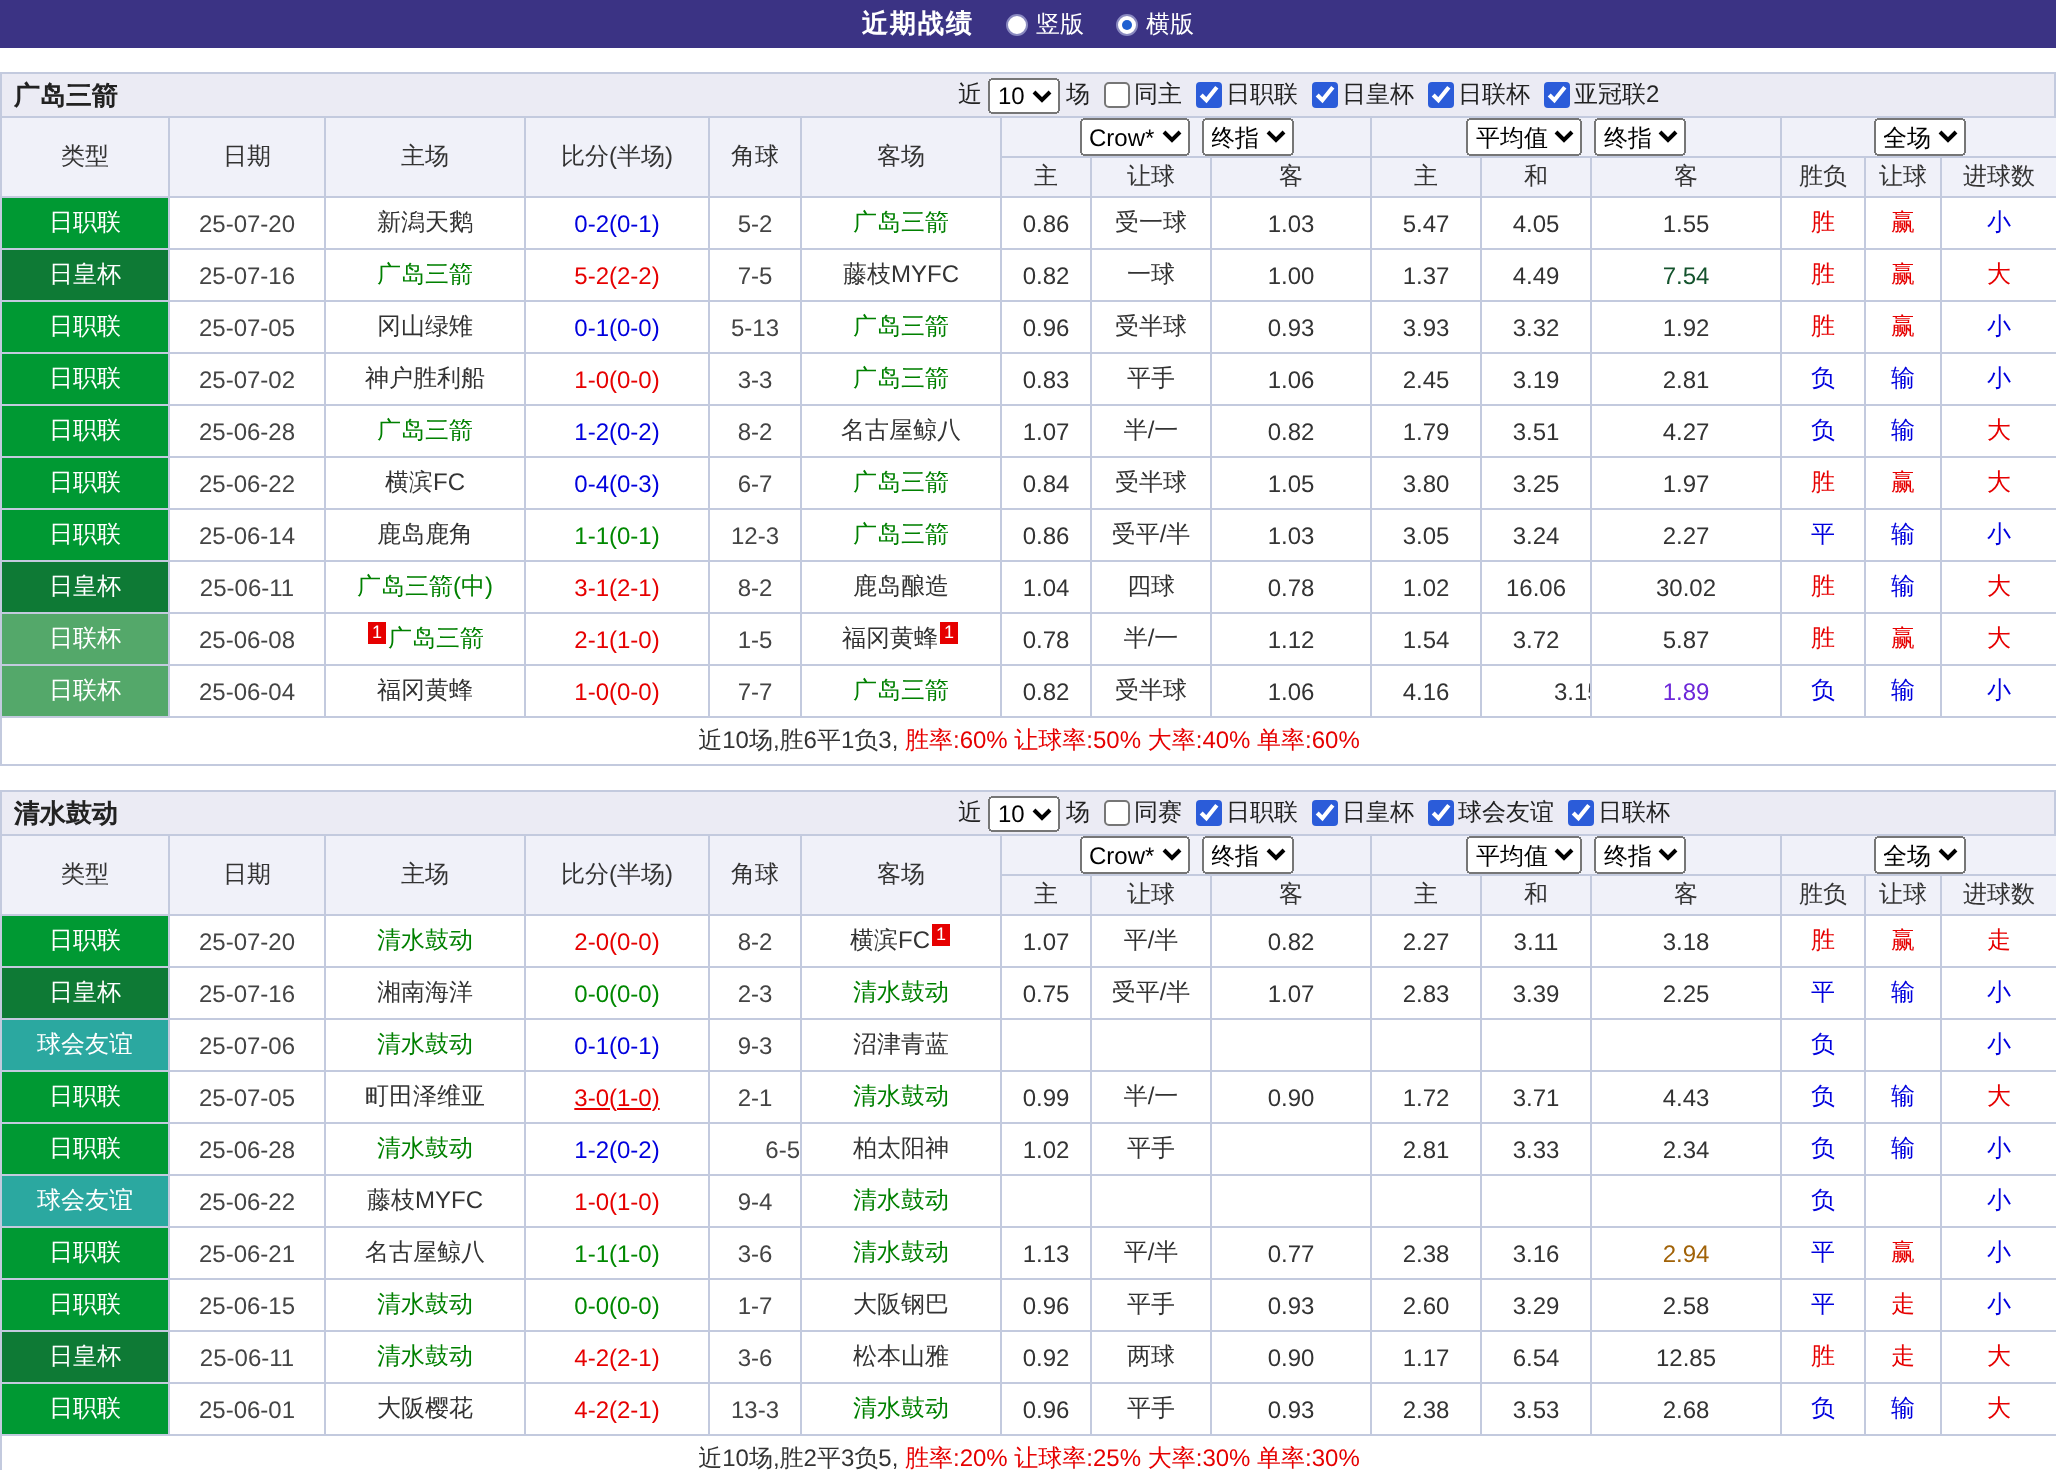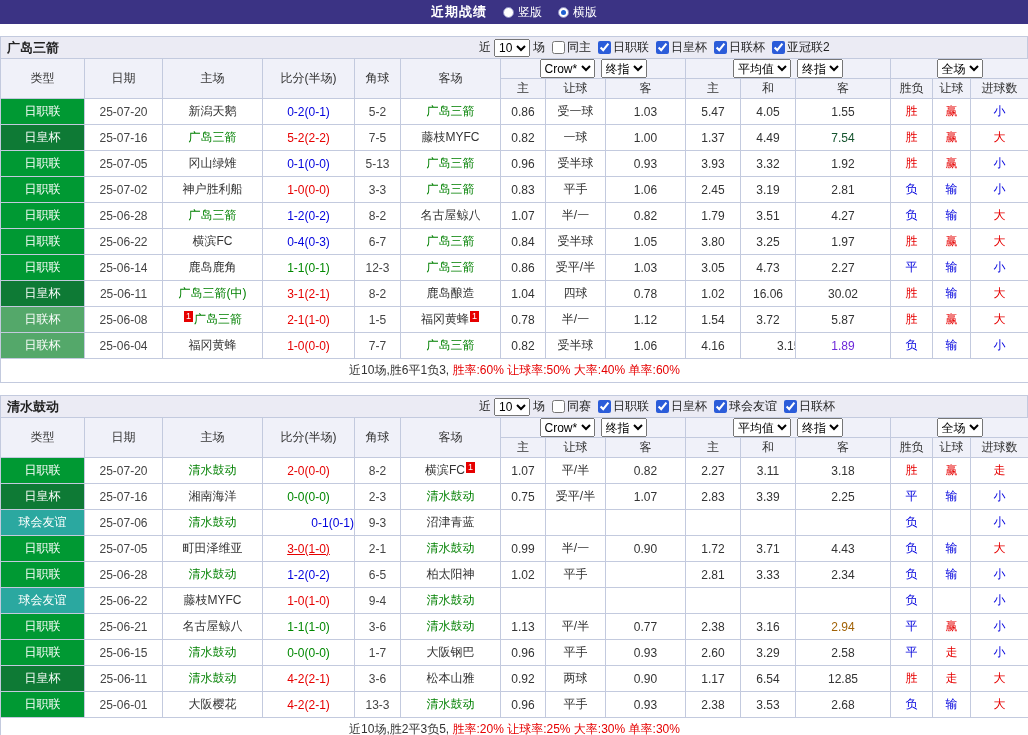--- a/index.html
+++ b/index.html
@@ -220,21 +220,21 @@
           <td class="lg" style="background: rgb(0, 153, 51);">日职联</td>
           <td style="color: rgb(68, 68, 68);">25-06-14</td>
           <td><span class="teamlink" style="color: rgb(51, 51, 51);">鹿岛鹿角</span></td>
           <td style="color: rgb(0, 136, 0);">1-1(0-1)</td>
           <td style="color: rgb(68, 68, 68);">12-3</td>
           <td><span class="teamlink" style="color: rgb(0, 128, 0);">广岛三箭</span></td>
           <td style="color: rgb(51, 51, 51);">0.86</td>
           <td style="color: rgb(51, 51, 51);">受平/半</td>
           <td style="color: rgb(51, 51, 51);">1.03</td>
           <td style="color: rgb(51, 51, 51);">3.05</td>
-          <td style="color: rgb(51, 51, 51);">4.73</td>
+          <td style="color: rgb(51, 51, 51);">3.24</td>
           <td style="color: rgb(51, 51, 51);">2.27</td>
           <td style="color: rgb(0, 0, 221);">平</td>
           <td style="color: rgb(0, 0, 221);">输</td>
           <td style="color: rgb(0, 0, 221);">小</td>
         </tr>
         <tr>
           <td class="lg" style="background: rgb(14, 122, 53);">日皇杯</td>
           <td style="color: rgb(68, 68, 68);">25-06-11</td>
           <td><span class="teamlink" style="color: rgb(0, 128, 0);">广岛三箭(中)</span></td>
           <td style="color: rgb(230, 0, 0);">3-1(2-1)</td>
@@ -392,21 +392,21 @@
           <td style="color: rgb(51, 51, 51);">3.39</td>
           <td style="color: rgb(51, 51, 51);">2.25</td>
           <td style="color: rgb(0, 0, 221);">平</td>
           <td style="color: rgb(0, 0, 221);">输</td>
           <td style="color: rgb(0, 0, 221);">小</td>
         </tr>
         <tr>
           <td class="lg" style="background: rgb(43, 168, 160);">球会友谊</td>
           <td style="color: rgb(68, 68, 68);">25-07-06</td>
           <td><span class="teamlink" style="color: rgb(0, 128, 0);">清水鼓动</span></td>
-          <td style="color: rgb(0, 0, 221); text-align: right;">0-1(0-1)</td>
+          <td style="color: rgb(0, 0, 221);">0-1(0-1)</td>
           <td style="color: rgb(68, 68, 68);">9-3</td>
           <td><span class="teamlink" style="color: rgb(51, 51, 51);">沼津青蓝</span></td>
           <td style="color: rgb(51, 51, 51);"></td>
           <td style="color: rgb(51, 51, 51);"></td>
           <td style="color: rgb(51, 51, 51);"></td>
           <td style="color: rgb(51, 51, 51);"></td>
           <td style="color: rgb(51, 51, 51);"></td>
           <td style="color: rgb(51, 51, 51);"></td>
           <td style="color: rgb(0, 0, 221);">负</td>
           <td></td>
@@ -427,21 +427,21 @@
           <td style="color: rgb(51, 51, 51);">4.43</td>
           <td style="color: rgb(0, 0, 221);">负</td>
           <td style="color: rgb(0, 0, 221);">输</td>
           <td style="color: rgb(230, 0, 0);">大</td>
         </tr>
         <tr>
           <td class="lg" style="background: rgb(0, 153, 51);">日职联</td>
           <td style="color: rgb(68, 68, 68);">25-06-28</td>
           <td><span class="teamlink" style="color: rgb(0, 128, 0);">清水鼓动</span></td>
           <td style="color: rgb(0, 0, 221);">1-2(0-2)</td>
-          <td style="color: rgb(68, 68, 68);">6-5</td>
+          <td style="color: rgb(68, 68, 68); text-align: right;">6-5</td>
           <td><span class="teamlink" style="color: rgb(51, 51, 51);">柏太阳神</span></td>
           <td style="color: rgb(51, 51, 51);">1.02</td>
           <td style="color: rgb(51, 51, 51);">平手</td>
           <td style="color: rgb(51, 51, 51);"></td>
           <td style="color: rgb(51, 51, 51);">2.81</td>
           <td style="color: rgb(51, 51, 51);">3.33</td>
           <td style="color: rgb(51, 51, 51);">2.34</td>
           <td style="color: rgb(0, 0, 221);">负</td>
           <td style="color: rgb(0, 0, 221);">输</td>
           <td style="color: rgb(0, 0, 221);">小</td>

